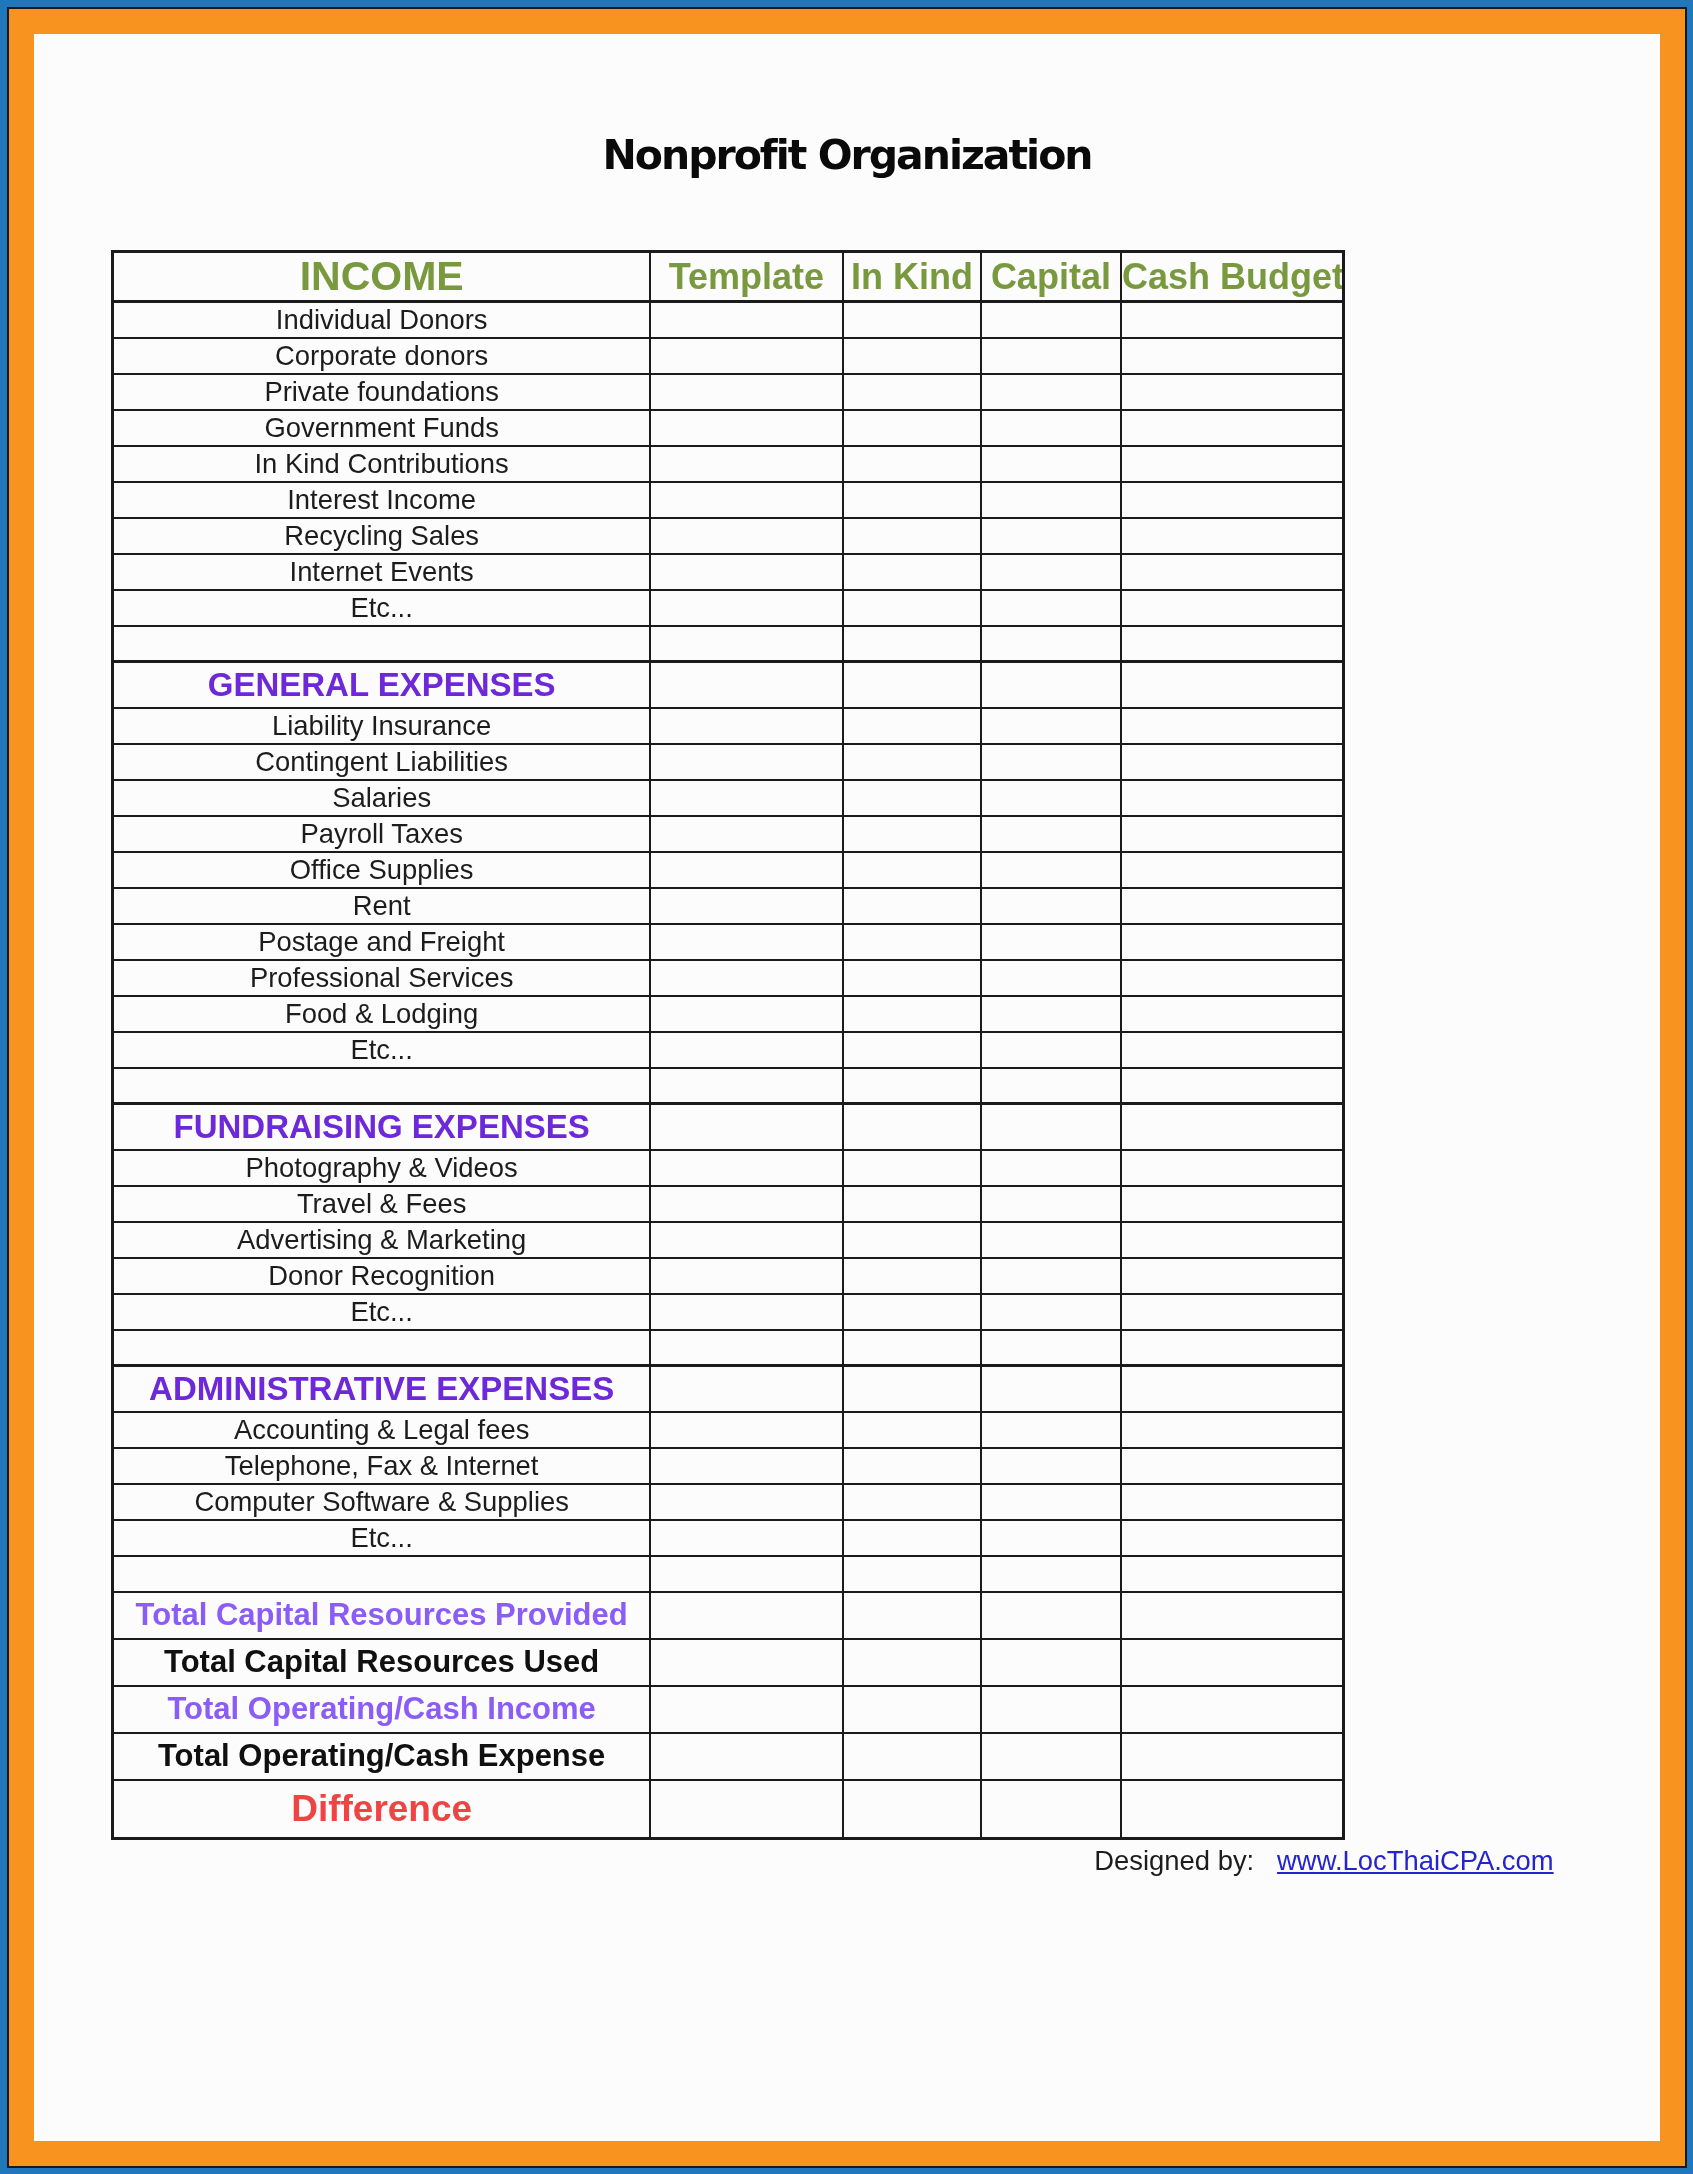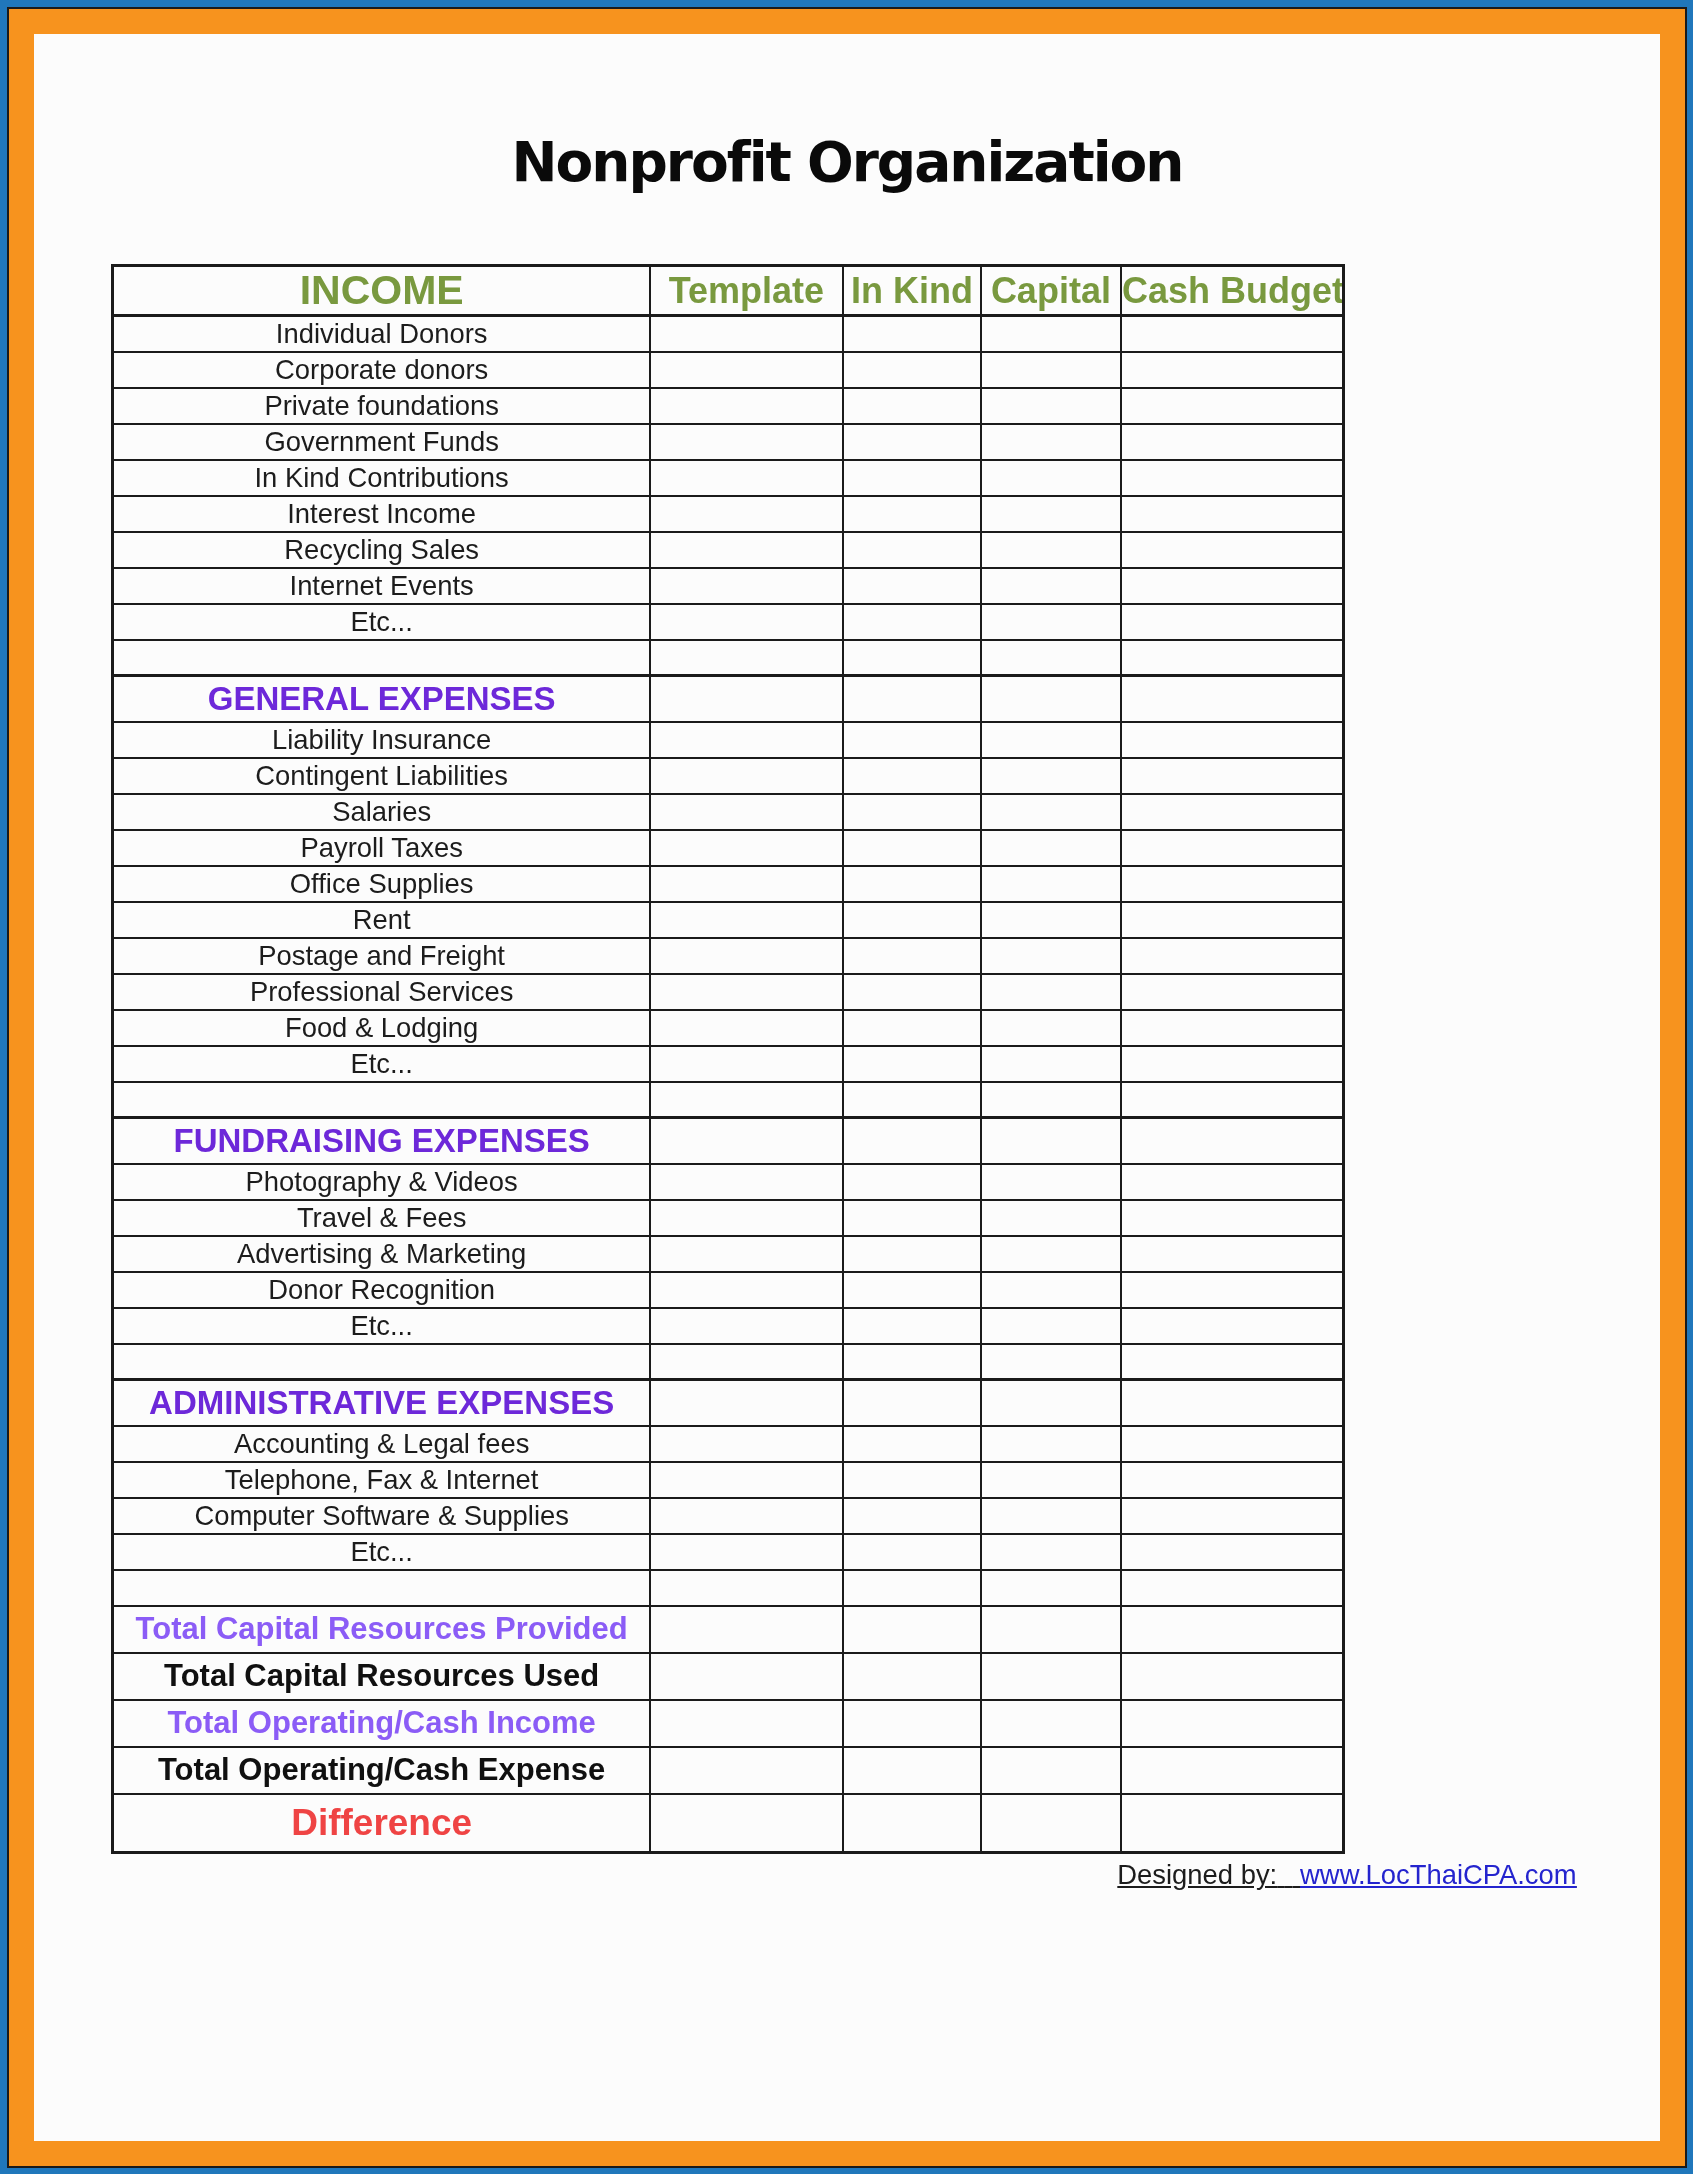--- a/index.html
+++ b/index.html
@@ -7,21 +7,21 @@
 
   .frame-blue   { width:1694px; height:2175px; background:#2077BB; padding:6.9px; }
   .frame-black  { width:100%; height:100%; background:#1a1a1a; padding:2px; }
   .frame-orange { width:100%; height:100%; background:#F7931E; padding:25.5px; }
   .page         { width:100%; height:100%; background:#FCFCFC; overflow:hidden; position:relative; }
 
   .title-line1, .title-line2 {
     text-align:center; color:#0a0a0a; font-weight:bold;
     font-family:"DejaVu Sans", sans-serif; letter-spacing:-2px; line-height:1;
   }
-  .title-line1 { margin-top:101px; font-size:55px; }
+  .title-line1 { margin-top:101px; font-size:41px; }
   .title-line2 { margin-top:43px;  font-size:68px; }
 
   table.budget {
     border-collapse:collapse; table-layout:fixed;
     margin:74px 0 0 77px; width:1232px;
     border:3.9px solid #1b1b1b;
   }
   col.c-label { width:537px; }
   col.c-op    { width:193px; }
   col.c-ik    { width:138px; }
@@ -37,22 +37,22 @@
   .budget thead th.col-head    { font-size:36px; }
 
   tr.row-item td        { height:36px; font-size:27.4px; color:#1c1c1c; font-weight:normal; }
   tr.row-blank td       { height:36px; }
   tr.row-section td     { height:46px; font-size:33px; font-weight:bold; color:#6d28d9; border-top:3.9px solid #1b1b1b; }
   tr.row-total-green td { height:47px; font-size:31px; font-weight:bold; color:#8b5cf6; }
   tr.row-total-black td { height:47px; font-size:31px; font-weight:bold; color:#101010; }
   tr.row-difference td  { height:59px; font-size:37px; font-weight:bold; color:#ef4444; }
 
   .footer {
-    width:100%; text-align:right; padding-right:83px; margin-top:4.9px;
-    font-size:27.4px; color:#1c1c1c;text-decoration:underline;
+    width:100%; text-align:right; padding-right:106px; margin-top:4.9px;
+    font-size:27.4px; color:#1c1c1c;
   }
   .footer .link { color:#2424CE; text-decoration:underline; cursor:pointer; }
 </style>
 </head>
 <body>
 
 <div class="frame-blue">
   <div class="frame-black">
     <div class="frame-orange">
       <div class="page">

